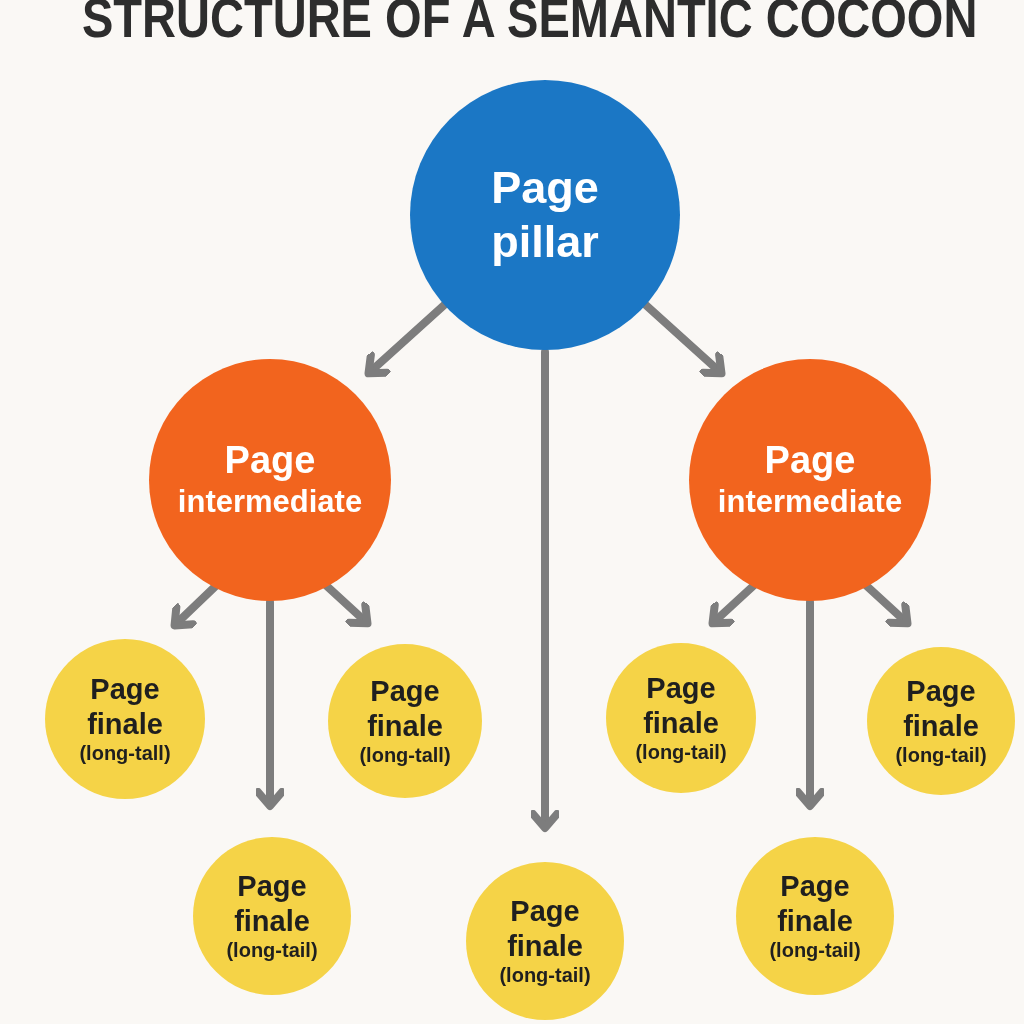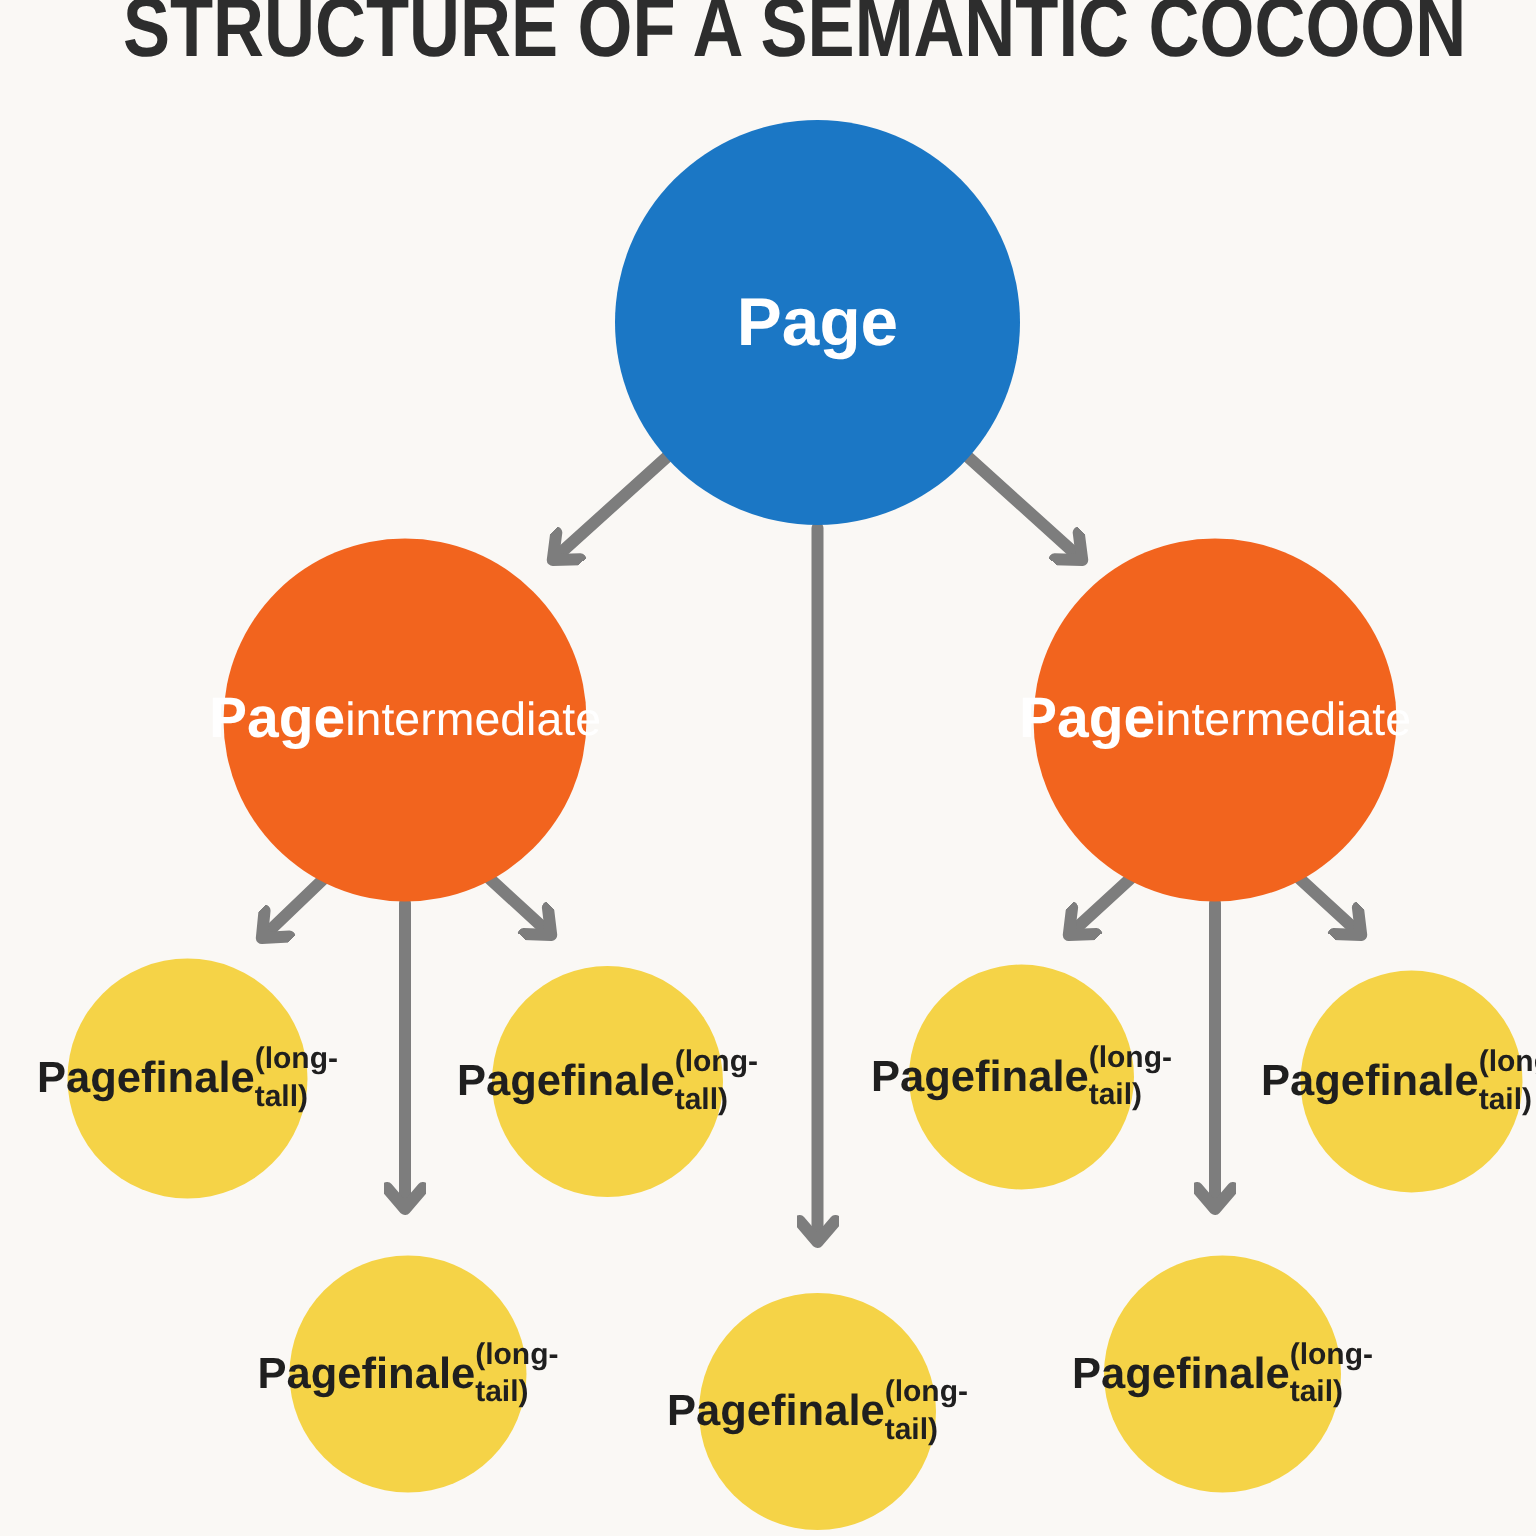--- a/index.html
+++ b/index.html
@@ -19,28 +19,28 @@
     transform:scaleX(0.84);transform-origin:center top;
     color:var(--title-text,#2d2d2d);
     white-space:nowrap;
   }
 
   .arrows{position:absolute;top:0;left:0;width:1024px;height:1024px;pointer-events:none;}
   .arrows path{stroke:var(--arrow,#7d7d7d);stroke-width:8;fill:none;stroke-linecap:round;}
 
   .circle{
     position:absolute;border-radius:50%;
-    display:flex;flex-direction:row;align-items:center;justify-content:center;
-    text-align:left;
+    display:flex;flex-direction:column;align-items:center;justify-content:center;
+    text-align:center;
   }
   .pillar{background:var(--pillar,#1b77c5);color:#fff;}
   .pillar .l1,.pillar .l2{font-size:45px;font-weight:700;line-height:1.2;}
   .intermediate{background:var(--intermediate,#f2641e);color:#fff;}
   .intermediate .l1{font-size:38px;font-weight:700;line-height:1.2;}
-  .intermediate .l2{font-size:31px;font-weight:400;line-height:1.25;}
+  .intermediate .l2{font-size:31px;font-weight:700;line-height:1.25;}
   .finale{background:var(--finale,#f5d347);color:var(--finale-text,#1f1f1f);}
   .finale .l1,.finale .l2{font-size:29px;font-weight:700;line-height:1.2;}
   .finale .l3{font-size:20px;font-weight:700;line-height:1.25;}
 </style>
 </head>
 <body style="--background: #faf8f5; --pillar: #1b77c5; --intermediate: #f2641e; --finale: #f5d347; --arrow: #7d7d7d; --title-text: #2d2d2d; --finale-text: #1f1f1f;">
 
 <div class="canvas">
 
   <h1 class="diagram-title">STRUCTURE OF A SEMANTIC COCOON</h1>
@@ -57,20 +57,21 @@
     <path d="M224,578 L176,624" marker-end="url(#ah)"></path>
     <path d="M270,602 L270,804" marker-end="url(#ah)"></path>
     <path d="M318,578 L366,622" marker-end="url(#ah)"></path>
     <path d="M762,578 L714,622" marker-end="url(#ah)"></path>
     <path d="M810,602 L810,804" marker-end="url(#ah)"></path>
     <path d="M858,578 L906,622" marker-end="url(#ah)"></path>
   </svg>
 
   <div class="circle pillar" style="left:410px;top:80px;width:270px;height:270px;">
     <div class="l1">Page</div>
+    <div class="l2">pillar</div>
   </div>
 
   <div class="circle intermediate" style="left:149px;top:359px;width:242px;height:242px;">
     <div class="l1">Page</div>
     <div class="l2">intermediate</div>
   </div>
 
   <div class="circle intermediate" style="left:689px;top:359px;width:242px;height:242px;">
     <div class="l1">Page</div>
     <div class="l2">intermediate</div>

